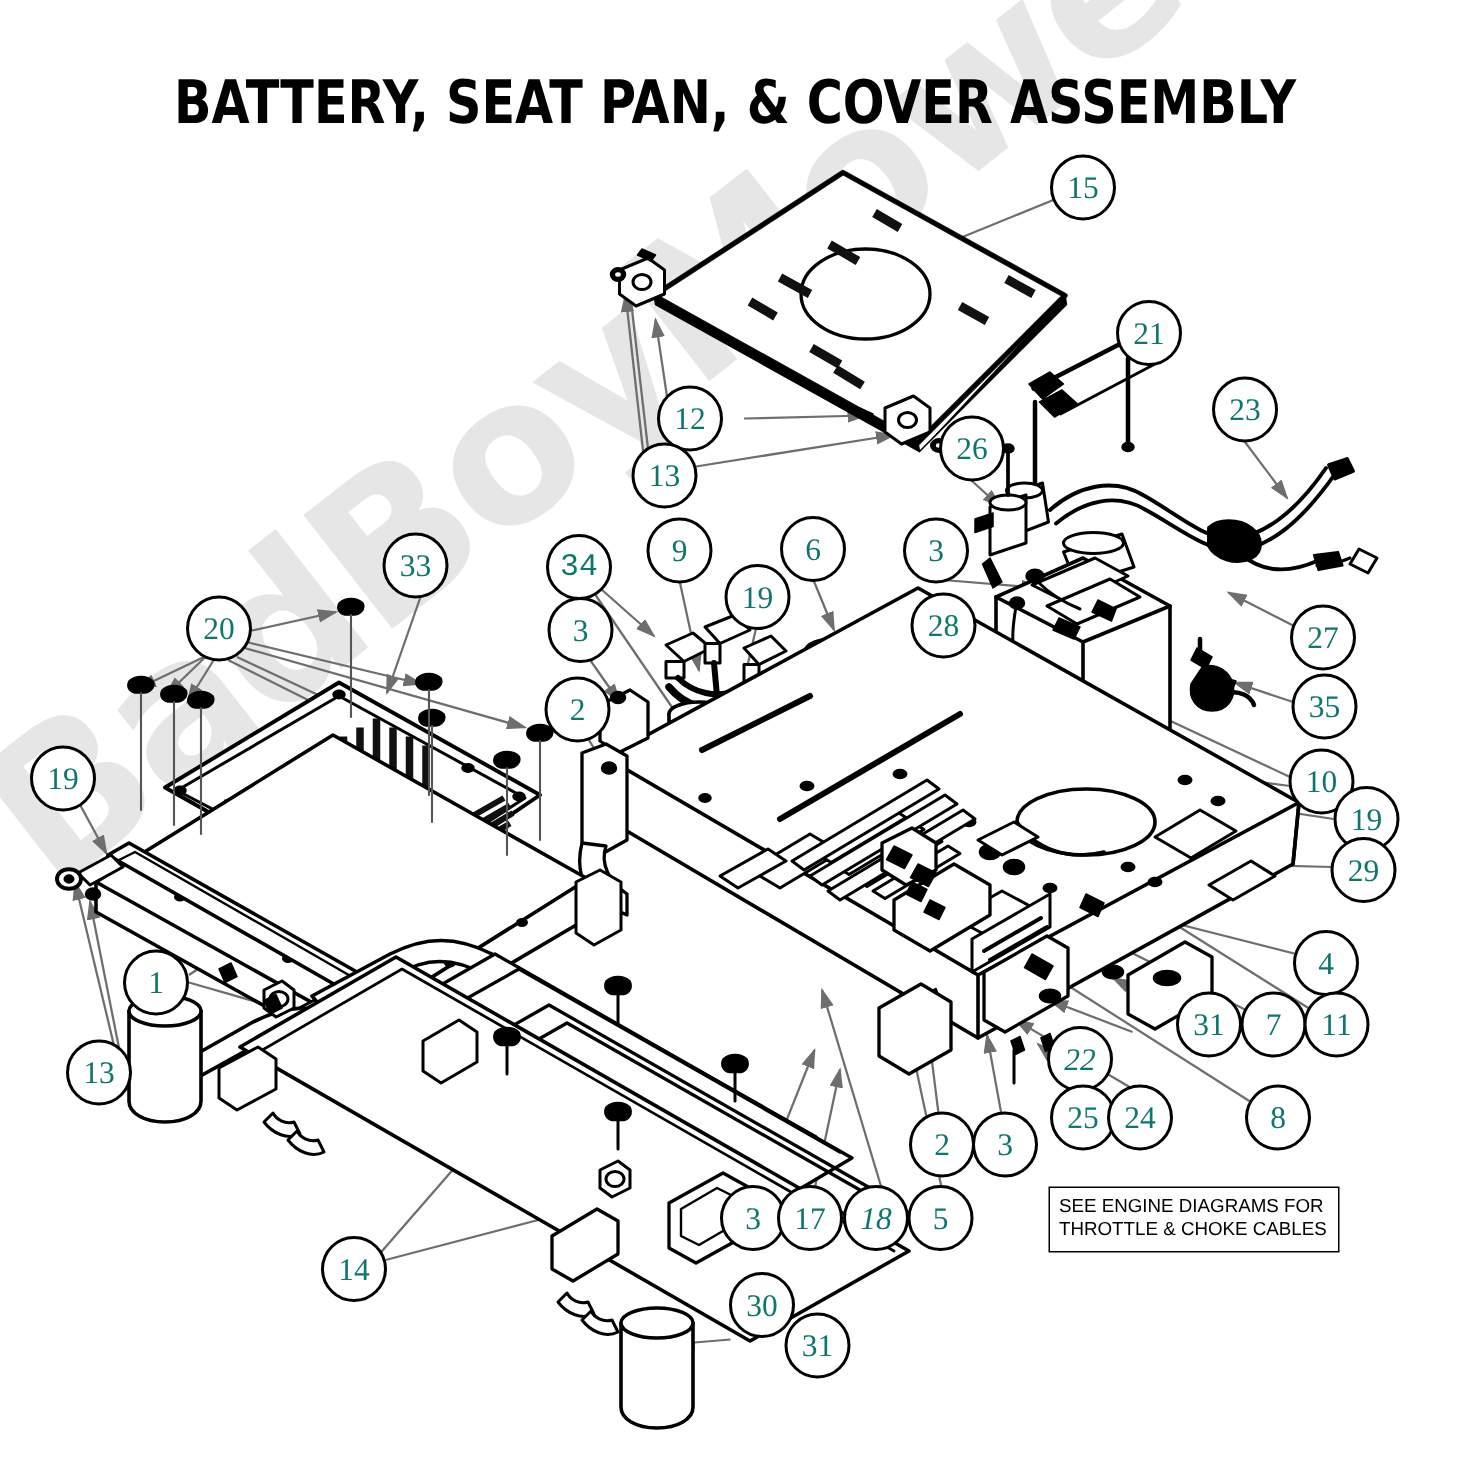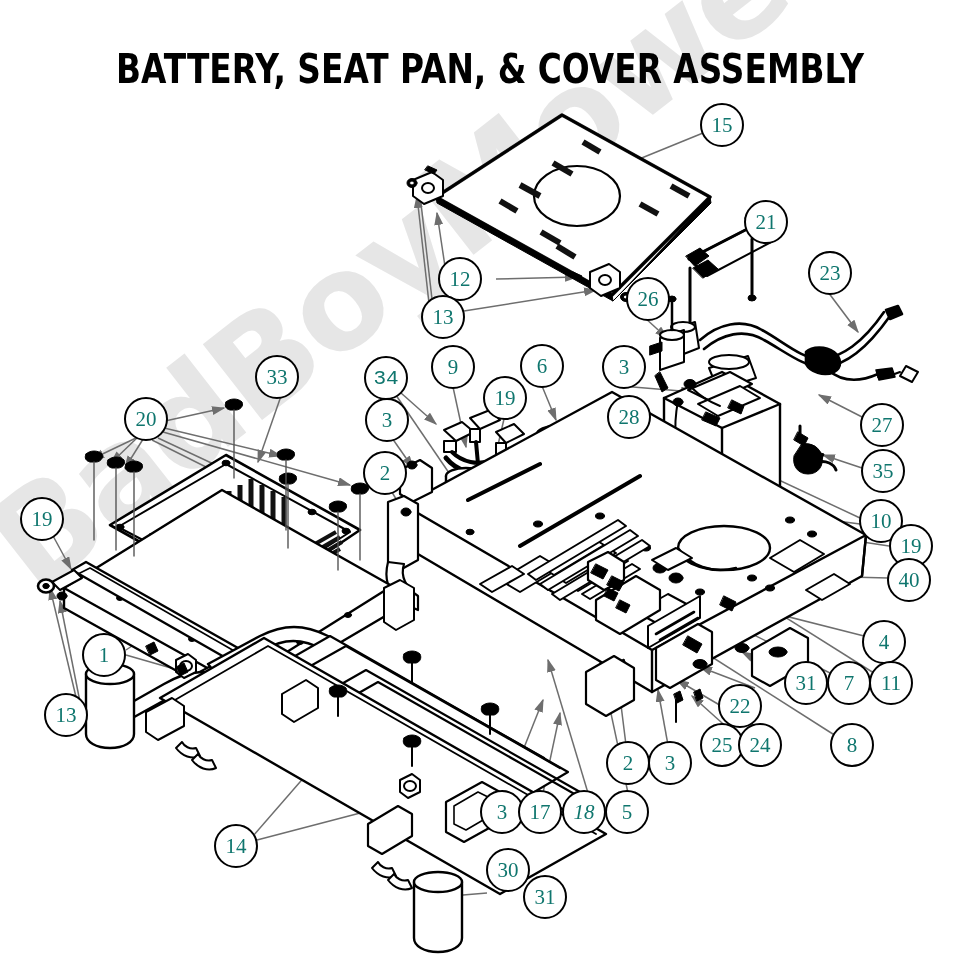--- a/index.html
+++ b/index.html
@@ -566,36 +566,40 @@
       <div class="callout" style="left: 882px; top: 425px;">27</div>
       <div class="callout" style="left: 387px; top: 420px;">3</div>
       <div class="callout" style="left: 505px; top: 398px;">19</div>
       <div class="callout" style="left: 629px; top: 417px;">28</div>
       <div class="callout" style="left: 146px; top: 419px;">20</div>
       <div class="callout" style="left: 385px; top: 473px;">2</div>
       <div class="callout" style="left: 883px; top: 471px;">35</div>
       <div class="callout" style="left: 881px; top: 521px;">10</div>
       <div class="callout" style="left: 42px; top: 519px;">19</div>
       <div class="callout" style="left: 911px; top: 546px;">19</div>
-      <div class="callout" style="left: 909px; top: 580px;">40</div>
+      <div class="callout" style="left: 909px; top: 580px;">29</div>
       <div class="callout" style="left: 884px; top: 642px;">4</div>
       <div class="callout" style="left: 104px; top: 655px;">1</div>
       <div class="callout" style="left: 806px; top: 683px;">31</div>
       <div class="callout" style="left: 849px; top: 683px;">7</div>
       <div class="callout" style="left: 891px; top: 683px;">11</div>
       <div class="callout" style="left: 66px; top: 715px;">13</div>
-      <div class="callout" style="left: 740px; top: 706px;">22</div>
+      <div class="callout" style="left: 720px; top: 706px; font-style: italic;">22</div>
       <div class="callout" style="left: 722px; top: 745px;">25</div>
       <div class="callout" style="left: 760px; top: 745px;">24</div>
       <div class="callout" style="left: 852px; top: 745px;">8</div>
       <div class="callout" style="left: 628px; top: 763px;">2</div>
       <div class="callout" style="left: 670px; top: 763px;">3</div>
       <div class="callout" style="left: 502px; top: 812px;">3</div>
       <div class="callout" style="left: 540px; top: 812px;">17</div>
       <div class="callout" style="left: 584px; top: 812px; font-style: italic;">18</div>
       <div class="callout" style="left: 627px; top: 812px;">5</div>
       <div class="callout" style="left: 236px; top: 846px;">14</div>
       <div class="callout" style="left: 508px; top: 870px; text-align: center;">30</div>
       <div class="callout" style="left: 545px; top: 897px;">31</div>
     </div>
 
+  <div id="notebox">
+    <div>SEE ENGINE DIAGRAMS FOR</div>
+    <div>THROTTLE &amp; CHOKE CABLES</div>
+  </div>
 
 </div>
 
 </body></html>

